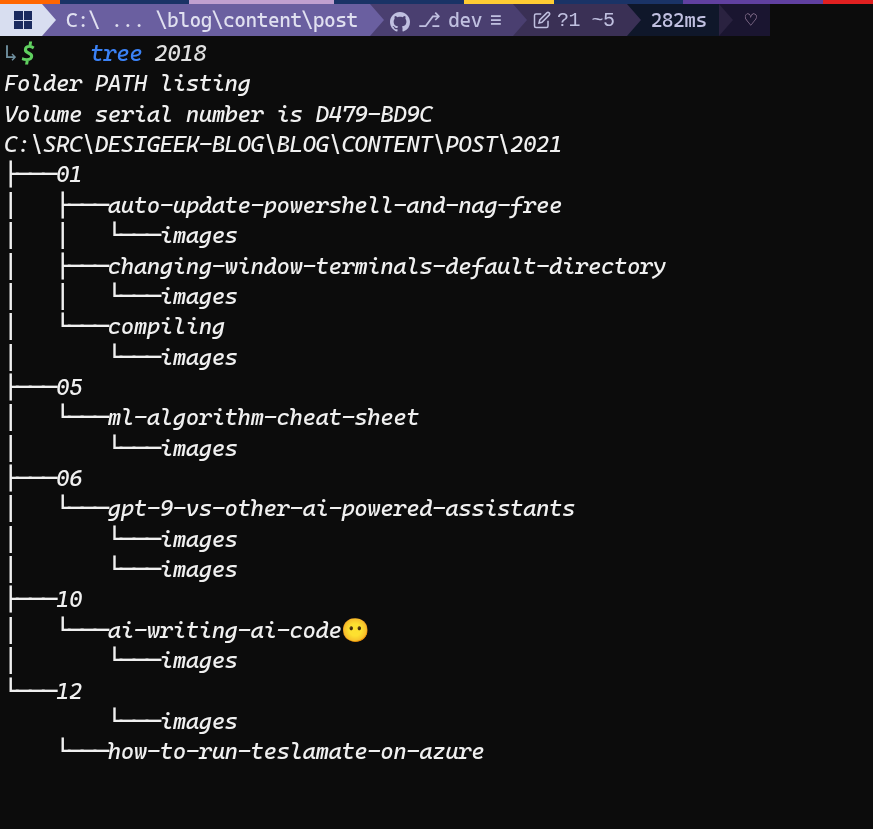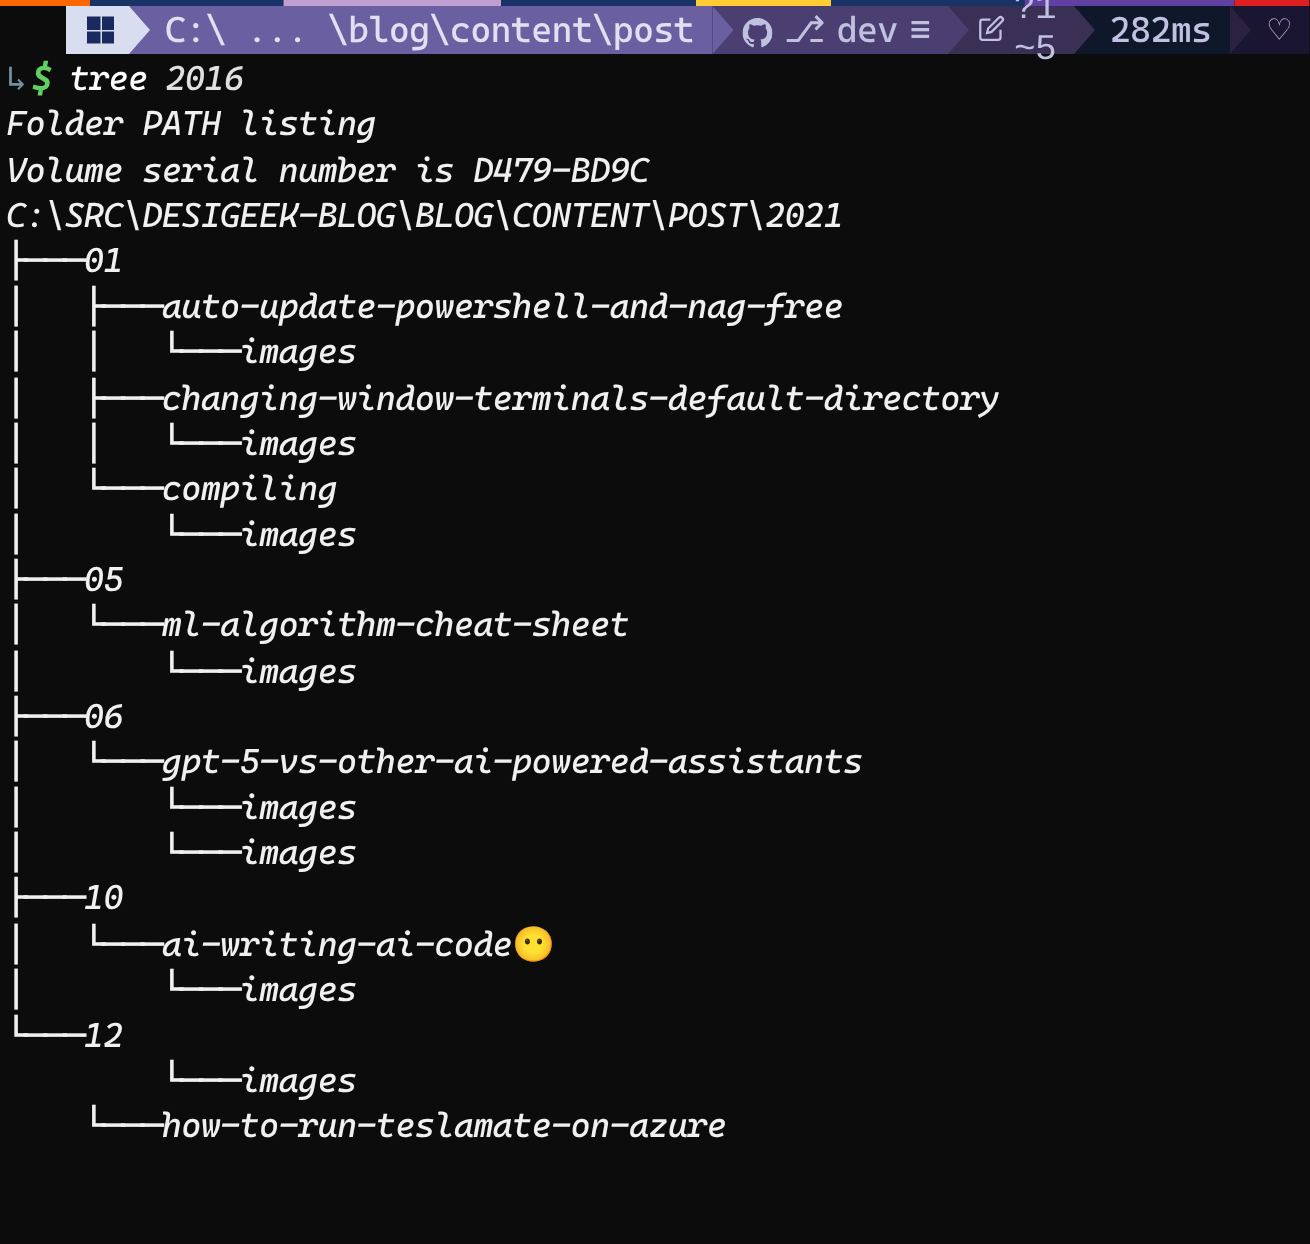--- a/index.html
+++ b/index.html
@@ -34,22 +34,21 @@
     .seg-purple { background: #c0a0d0; width: 145px; }
     .seg-yellow { background: #ffcc33; width: 90px; }
     .seg-violet { background: #6040a0; width: 140px; }
     .seg-red { background: #e02020; width: 50px; }
     
     .status-bar {
       display: flex;
       align-items: flex-end;
       height: 32px;
       font-style: normal;
-      font-size: 24px;
-      padding-left: 44px;
+      font-size: 20px;
     }
     
     .status-segment {
       display: flex;
       align-items: center;
       height: 100%;
       padding: 0 12px;
       position: relative;
     }
     
@@ -163,21 +162,22 @@
       margin-right: 4px;
     }
     
     .prompt-dollar {
       color: #60d060;
       font-weight: bold;
       margin-right: 12px;
     }
     
     .cmd-tree {
-      color: #ffffff;
+      color: #3b82f6;
+      margin-left: 44px;
     }
     
     .cmd-arg {
       color: #e0e0e0;
       margin-left: 12px;
     }
     
     .output-line {
       color: #f0f0f0;
       white-space: pre;
@@ -238,37 +238,37 @@
   <div class="status-segment seg-heart">
     <span>♡</span>
   </div>
 </div>
 
 <div class="terminal-content">
   <div class="prompt-line">
     <span class="prompt-arrow">↳</span>
     <span class="prompt-dollar">$</span>
     <span class="cmd-tree">tree</span>
-    <span class="cmd-arg">2016</span>
+    <span class="cmd-arg">2018</span>
   </div>
   <div class="output-line">Folder PATH listing</div>
   <div class="output-line">Volume serial number is D479-BD9C</div>
   <div class="output-line">C:\SRC\DESIGEEK-BLOG\BLOG\CONTENT\POST\2021</div>
   <div class="output-line">├───01</div>
   <div class="output-line">│   ├───auto-update-powershell-and-nag-free</div>
   <div class="output-line">│   │   └───images</div>
   <div class="output-line">│   ├───changing-window-terminals-default-directory</div>
   <div class="output-line">│   │   └───images</div>
   <div class="output-line">│   └───compiling</div>
   <div class="output-line">│       └───images</div>
   <div class="output-line">├───05</div>
   <div class="output-line">│   └───ml-algorithm-cheat-sheet</div>
   <div class="output-line">│       └───images</div>
   <div class="output-line">├───06</div>
-  <div class="output-line">│   └───gpt-5-vs-other-ai-powered-assistants</div>
+  <div class="output-line">│   └───gpt-9-vs-other-ai-powered-assistants</div>
   <div class="output-line">│       └───images</div>
   <div class="output-line">│       └───images</div>
   <div class="output-line">├───10</div>
   <div class="output-line"><span>│   └───ai-writing-ai-code</span><span class="emoji">😶</span></div>
   <div class="output-line">│       └───images</div>
   <div class="output-line">└───12</div>
   <div class="output-line">        └───images</div>
   <div class="output-line">    └───how-to-run-teslamate-on-azure</div>
 </div>
 

